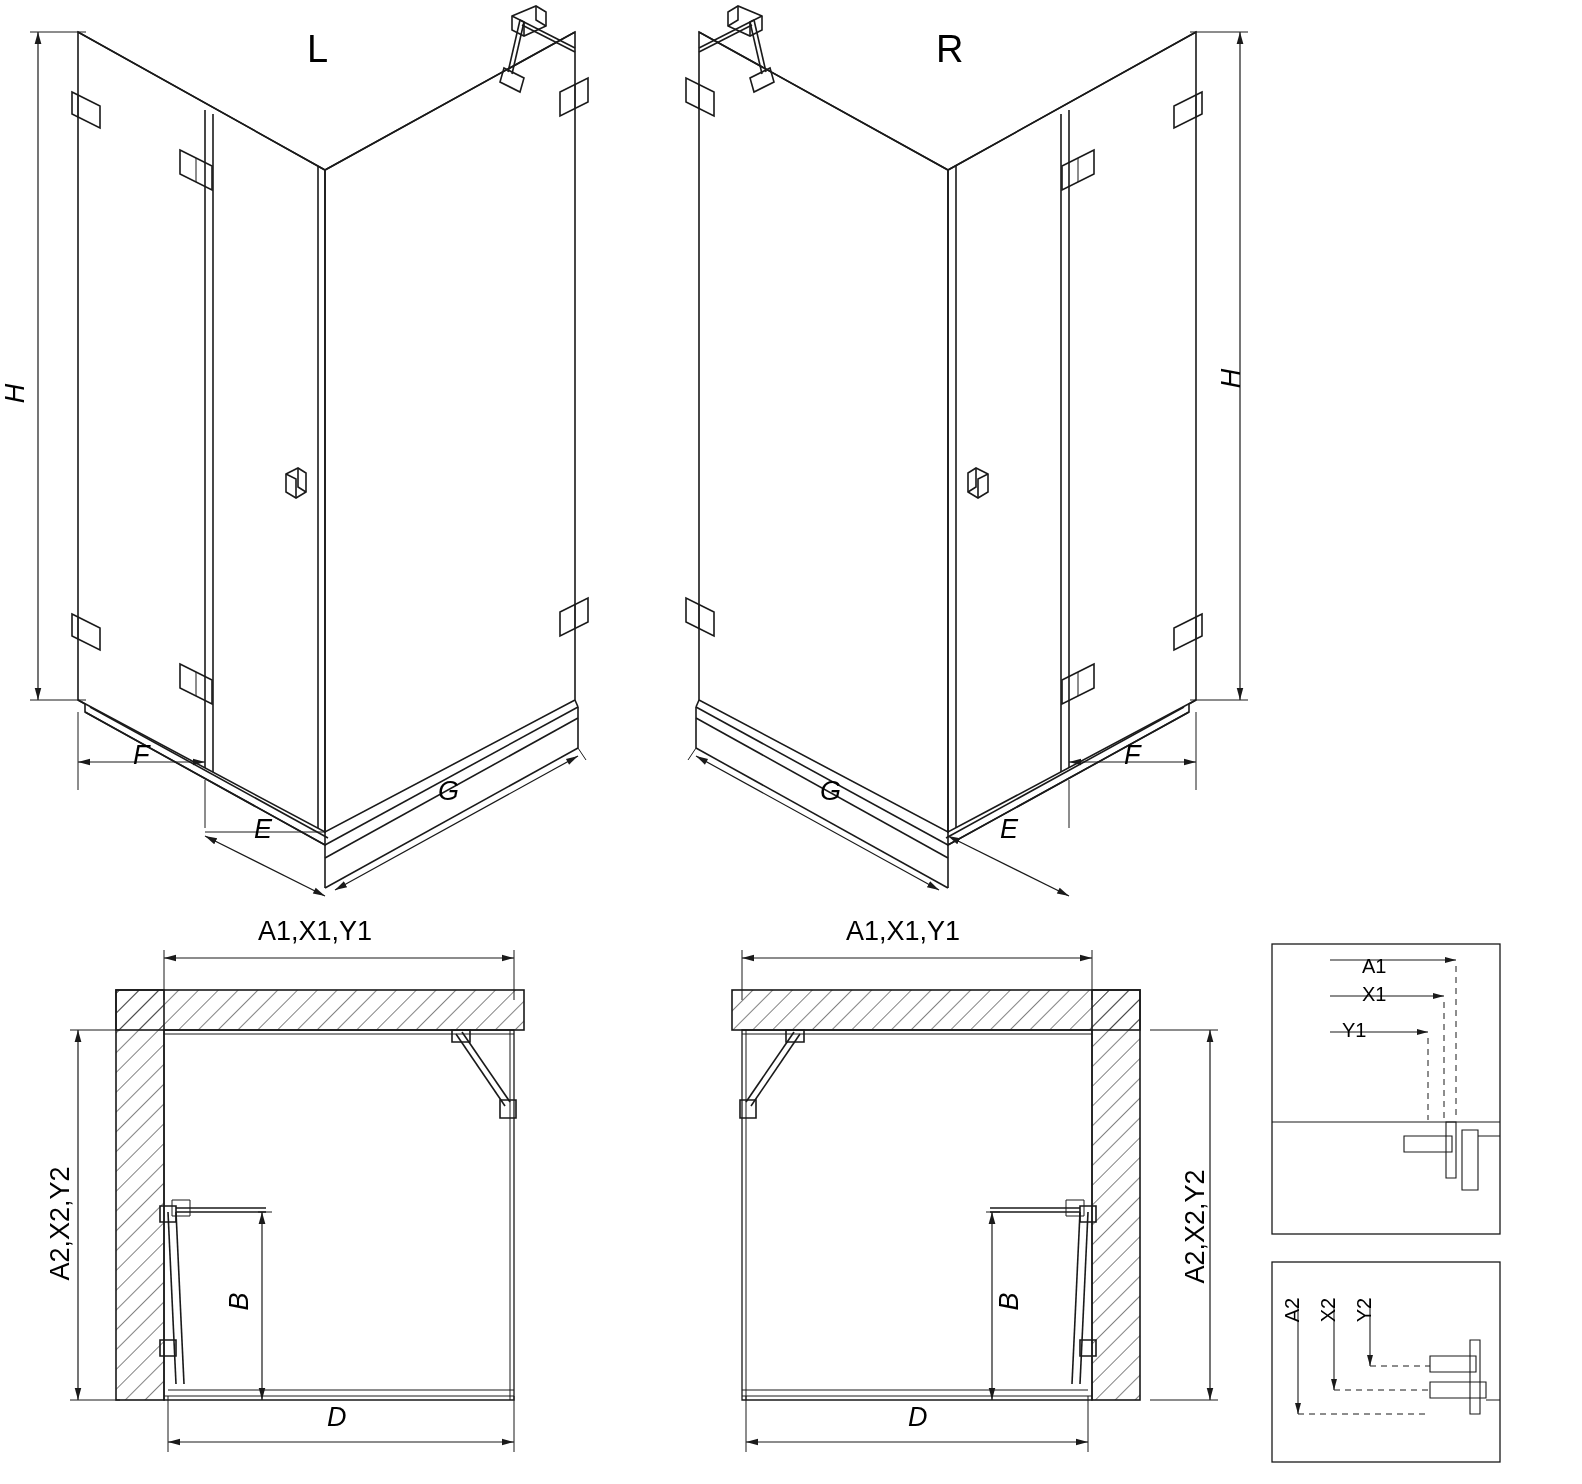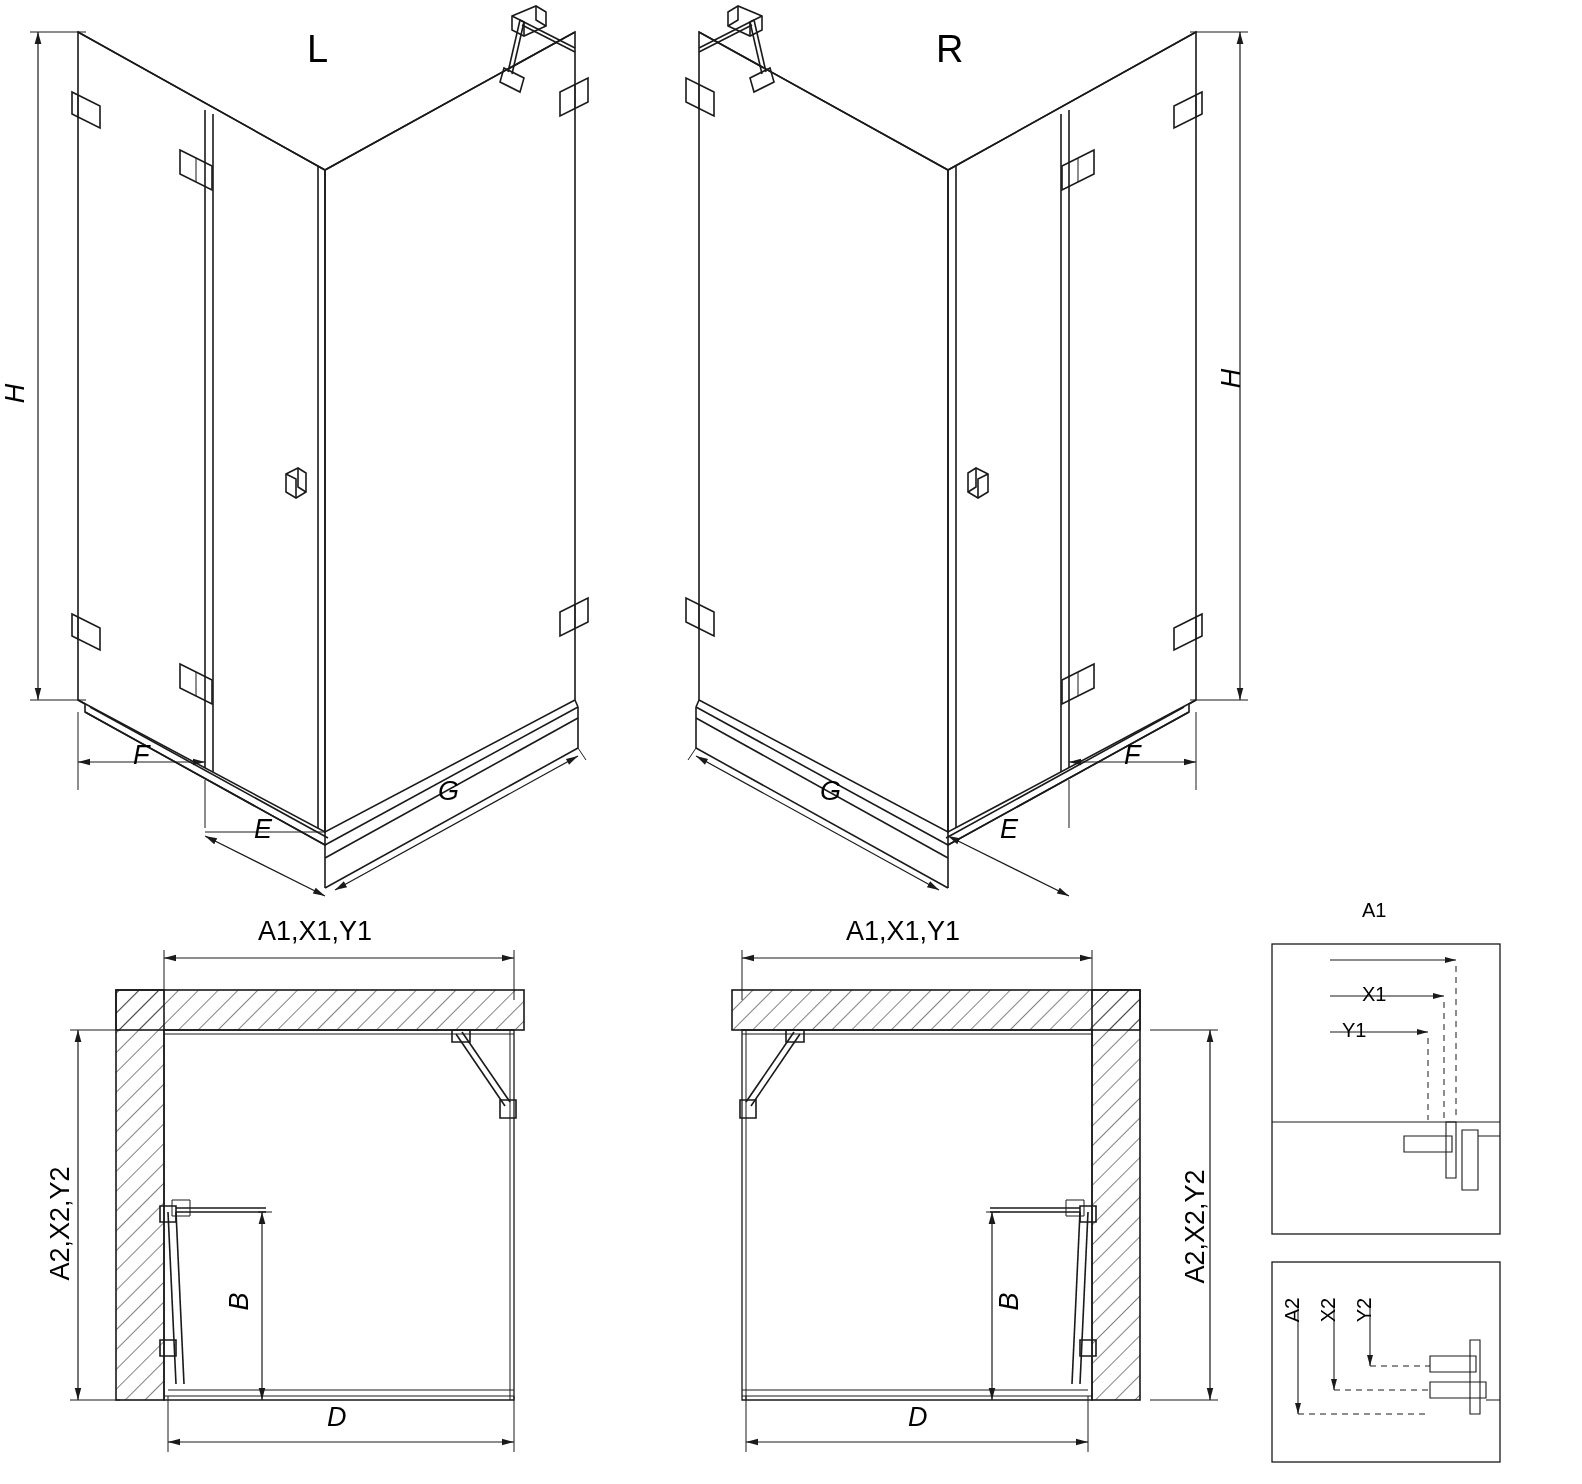--- a/index.html
+++ b/index.html
@@ -312,21 +312,21 @@
 
   <div class="lbl dim rot90" style="left:-35px; top:1210px; width:190px; text-align:center;">A2,X2,Y2</div>
   <div class="lbl dim rot90" style="left:1100px; top:1213px; width:190px; text-align:center;">A2,X2,Y2</div>
 
   <div class="lbl dim-i rot90" style="left:230px; top:1288px;">B</div>
   <div class="lbl dim-i rot90" style="left:1000px; top:1288px;">B</div>
 
   <div class="lbl dim-i" style="left:327px; top:1404px;">D</div>
   <div class="lbl dim-i" style="left:908px; top:1404px;">D</div>
 
-  <div class="lbl small" style="left:1362px; top:900px;">A1</div>
+  <div class="lbl small" style="left:1362px; top:956px;">A1</div>
   <div class="lbl small" style="left:1362px; top:984px;">X1</div>
   <div class="lbl small" style="left:1342px; top:1020px;">Y1</div>
 
   <div class="lbl small rot90" style="left:1280px; top:1300px;">A2</div>
   <div class="lbl small rot90" style="left:1316px; top:1300px;">X2</div>
   <div class="lbl small rot90" style="left:1352px; top:1300px;">Y2</div>
 
 </div>
 
 </body></html>

